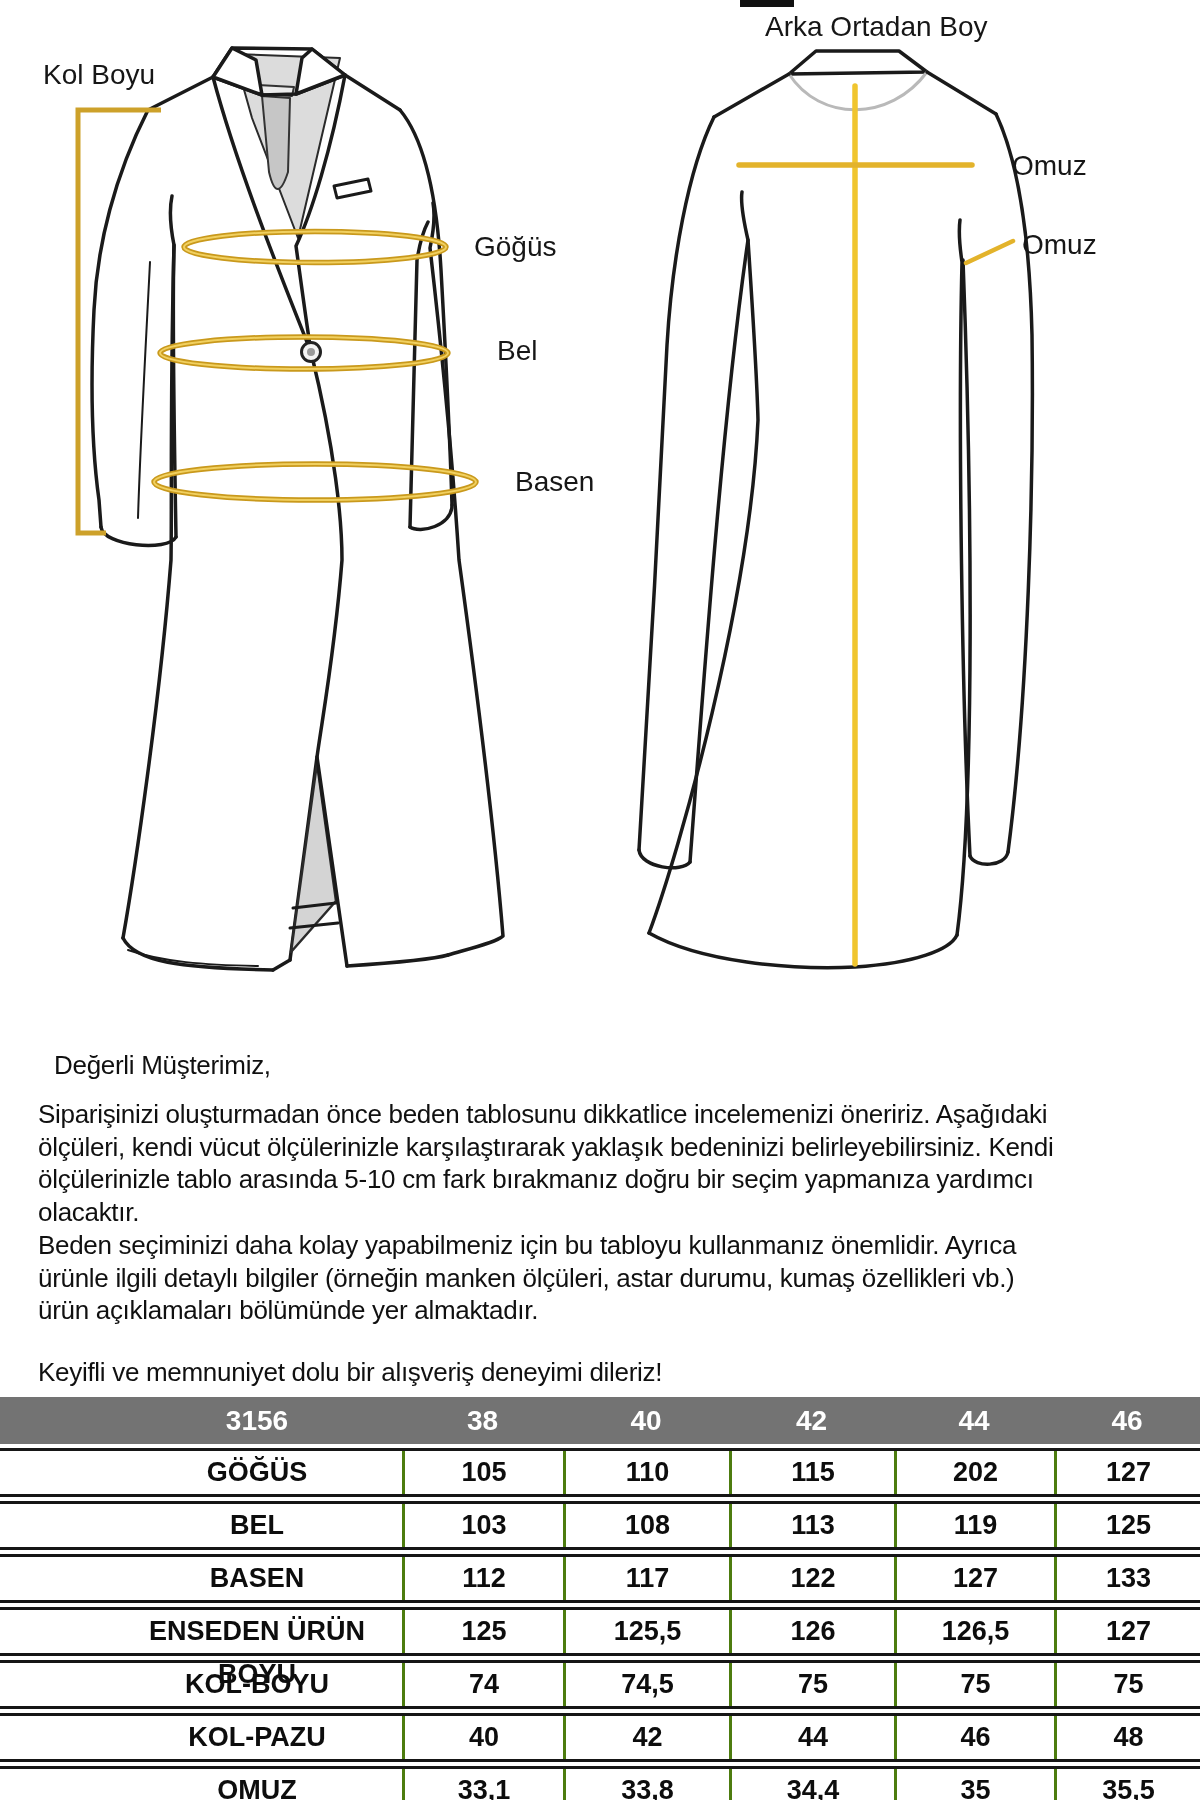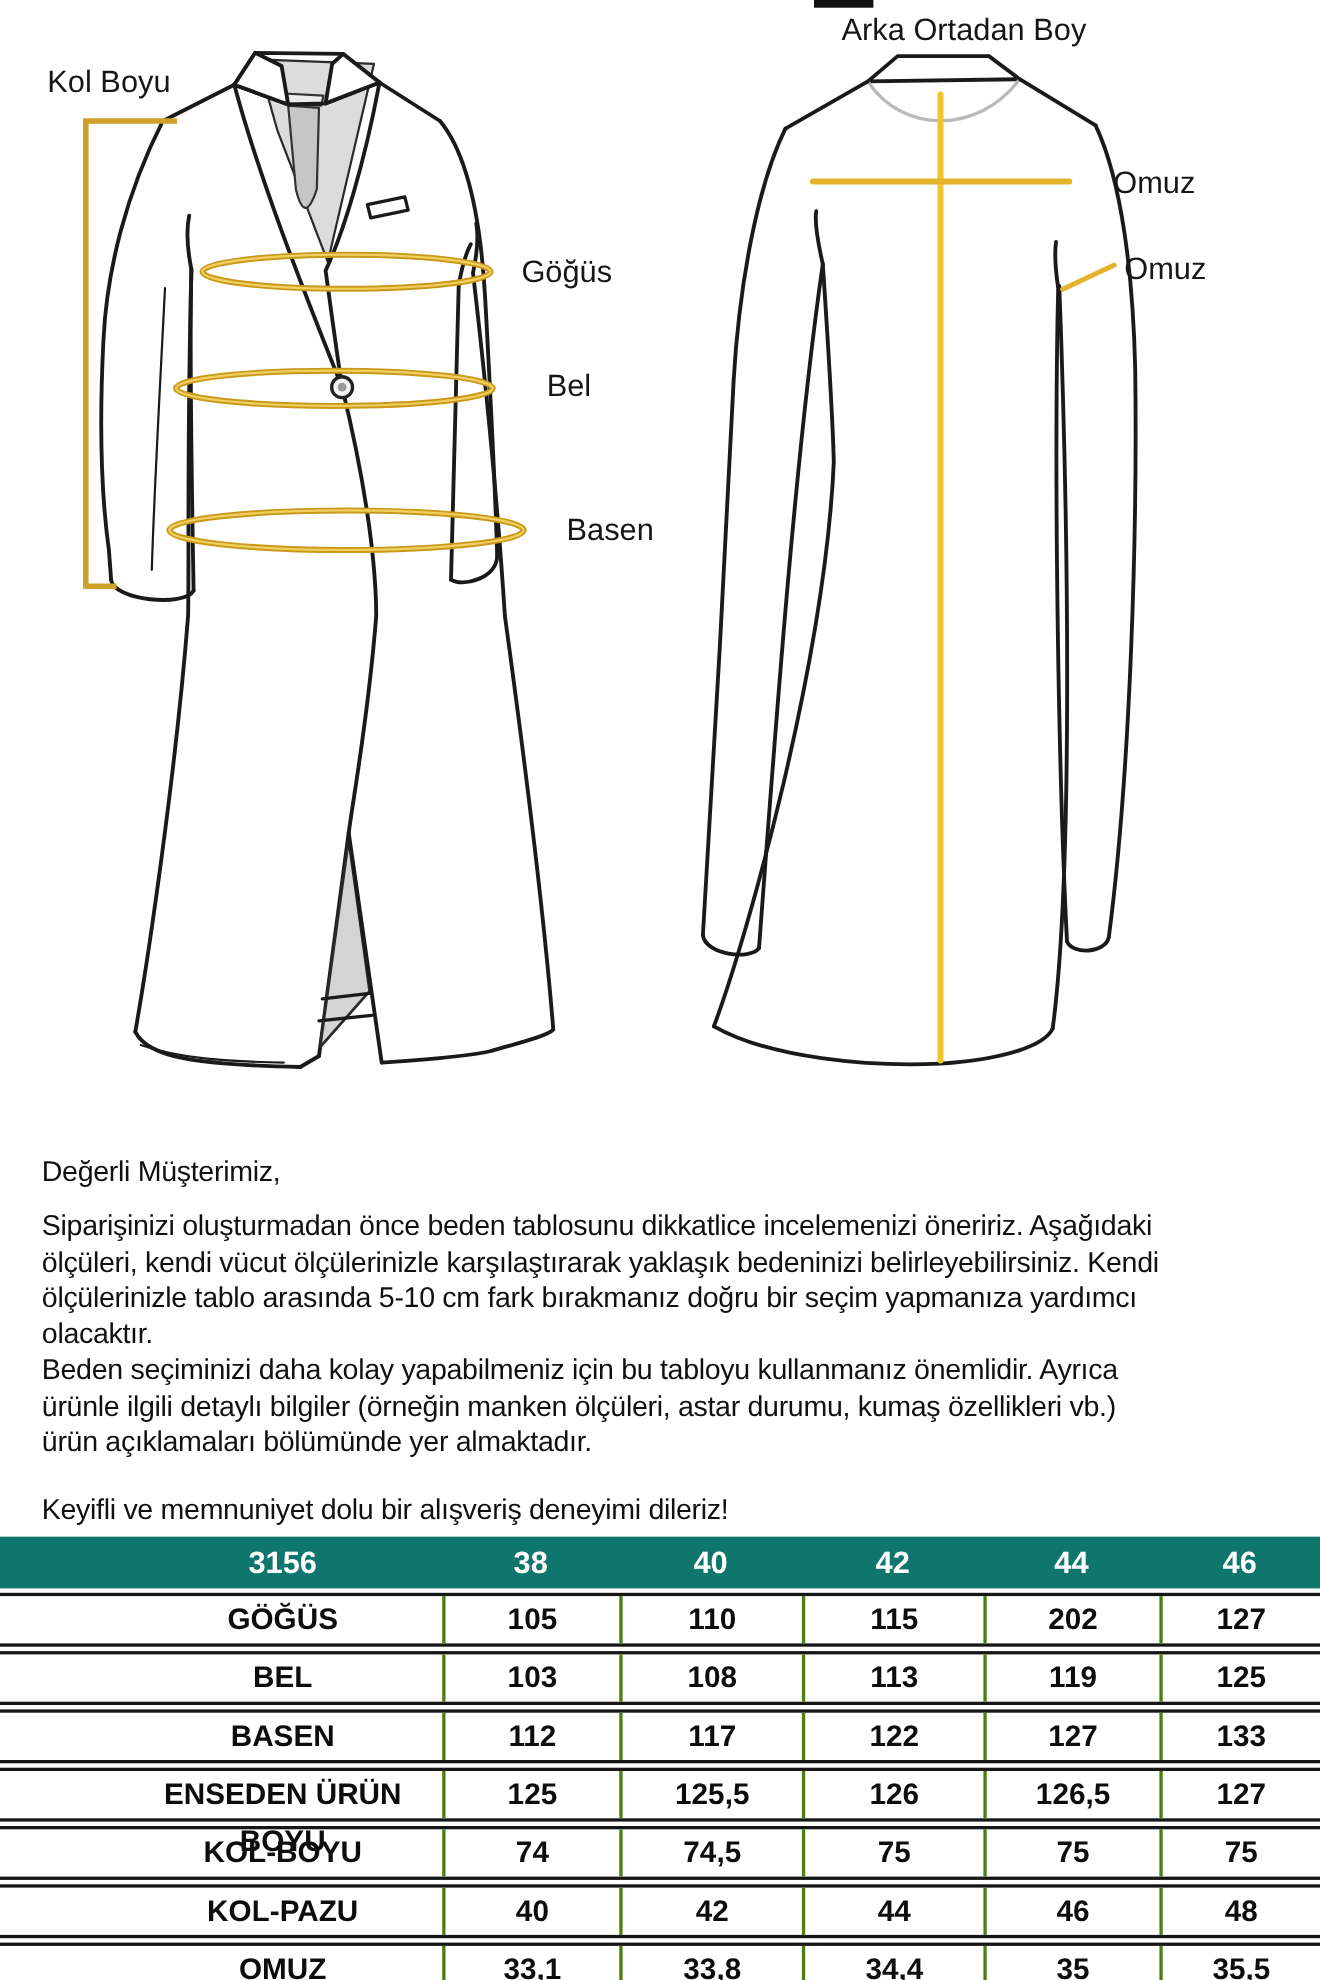--- a/index.html
+++ b/index.html
@@ -8,21 +8,21 @@
   
   #diagram-svg{position:absolute;left:0;top:0;}
   .diag-label{position:absolute;font-size:28px;font-weight:500;color:#161616;white-space:nowrap;letter-spacing:0px;}
   
   .txt{position:absolute;left:38px;width:1140px;font-size:26px;line-height:32.6px;
        letter-spacing:-0.3px;color:#101010;}
   .txt-line{white-space:nowrap;}
   
   #size-table{position:absolute;left:0;top:1397px;width:1200px;}
   .t-grid{display:grid;grid-template-columns:402px 161px 166px 165px 160px 146px;align-items:center;}
-  #table-header{background:#0f766e;color:#ffffff;height:47px;}
+  #table-header{background:#737373;color:#ffffff;height:47px;}
   #table-header .cell{font-size:28px;font-weight:700;text-align:center;}
   #table-header .code-cell{padding-left:112px;}
   .t-row{height:43px;border-top:3px solid #161616;border-bottom:3px solid #161616;margin-top:4px;background:#fff;}
   .t-row .cell{font-size:27px;font-weight:700;text-align:center;color:#0d0d0d;height:43px;line-height:43px;}
   .t-row .label-cell{padding-left:112px;}
   .t-row .value-cell{border-left:3px solid #4d7c0f;}
   .t-row:last-child{border-bottom:4px solid #161616;}
 </style>
 </head>
 <body>
@@ -119,21 +119,21 @@
   </svg>
 
   <div class="diag-label" style="left:43px;top:59px;">Kol Boyu</div>
   <div class="diag-label" style="left:474px;top:231px;">Göğüs</div>
   <div class="diag-label" style="left:497px;top:335px;">Bel</div>
   <div class="diag-label" style="left:515px;top:466px;">Basen</div>
   <div class="diag-label" style="left:733px;top:11px;margin-left:32px;">Arka Ortadan Boy</div>
   <div class="diag-label" style="left:1012px;top:150px;">Omuz</div>
   <div class="diag-label" style="left:1022px;top:229px;">Omuz</div>
 
-  <div class="txt" style="top:1049px;">Değerli Müşterimiz,</div>
+  <div class="txt" style="top:1049px;margin-left:16px;">Değerli Müşterimiz,</div>
   <div class="txt" style="top:1098px;">
       <div class="txt-line">Siparişinizi oluşturmadan önce beden tablosunu dikkatlice incelemenizi öneririz. Aşağıdaki</div>
       <div class="txt-line">ölçüleri, kendi vücut ölçülerinizle karşılaştırarak yaklaşık bedeninizi belirleyebilirsiniz. Kendi</div>
       <div class="txt-line">ölçülerinizle tablo arasında 5-10 cm fark bırakmanız doğru bir seçim yapmanıza yardımcı</div>
       <div class="txt-line">olacaktır.</div>
     </div>
   <div class="txt" style="top:1229px;">
       <div class="txt-line">Beden seçiminizi daha kolay yapabilmeniz için bu tabloyu kullanmanız önemlidir. Ayrıca</div>
       <div class="txt-line">ürünle ilgili detaylı bilgiler (örneğin manken ölçüleri, astar durumu, kumaş özellikleri vb.)</div>
       <div class="txt-line">ürün açıklamaları bölümünde yer almaktadır.</div>

